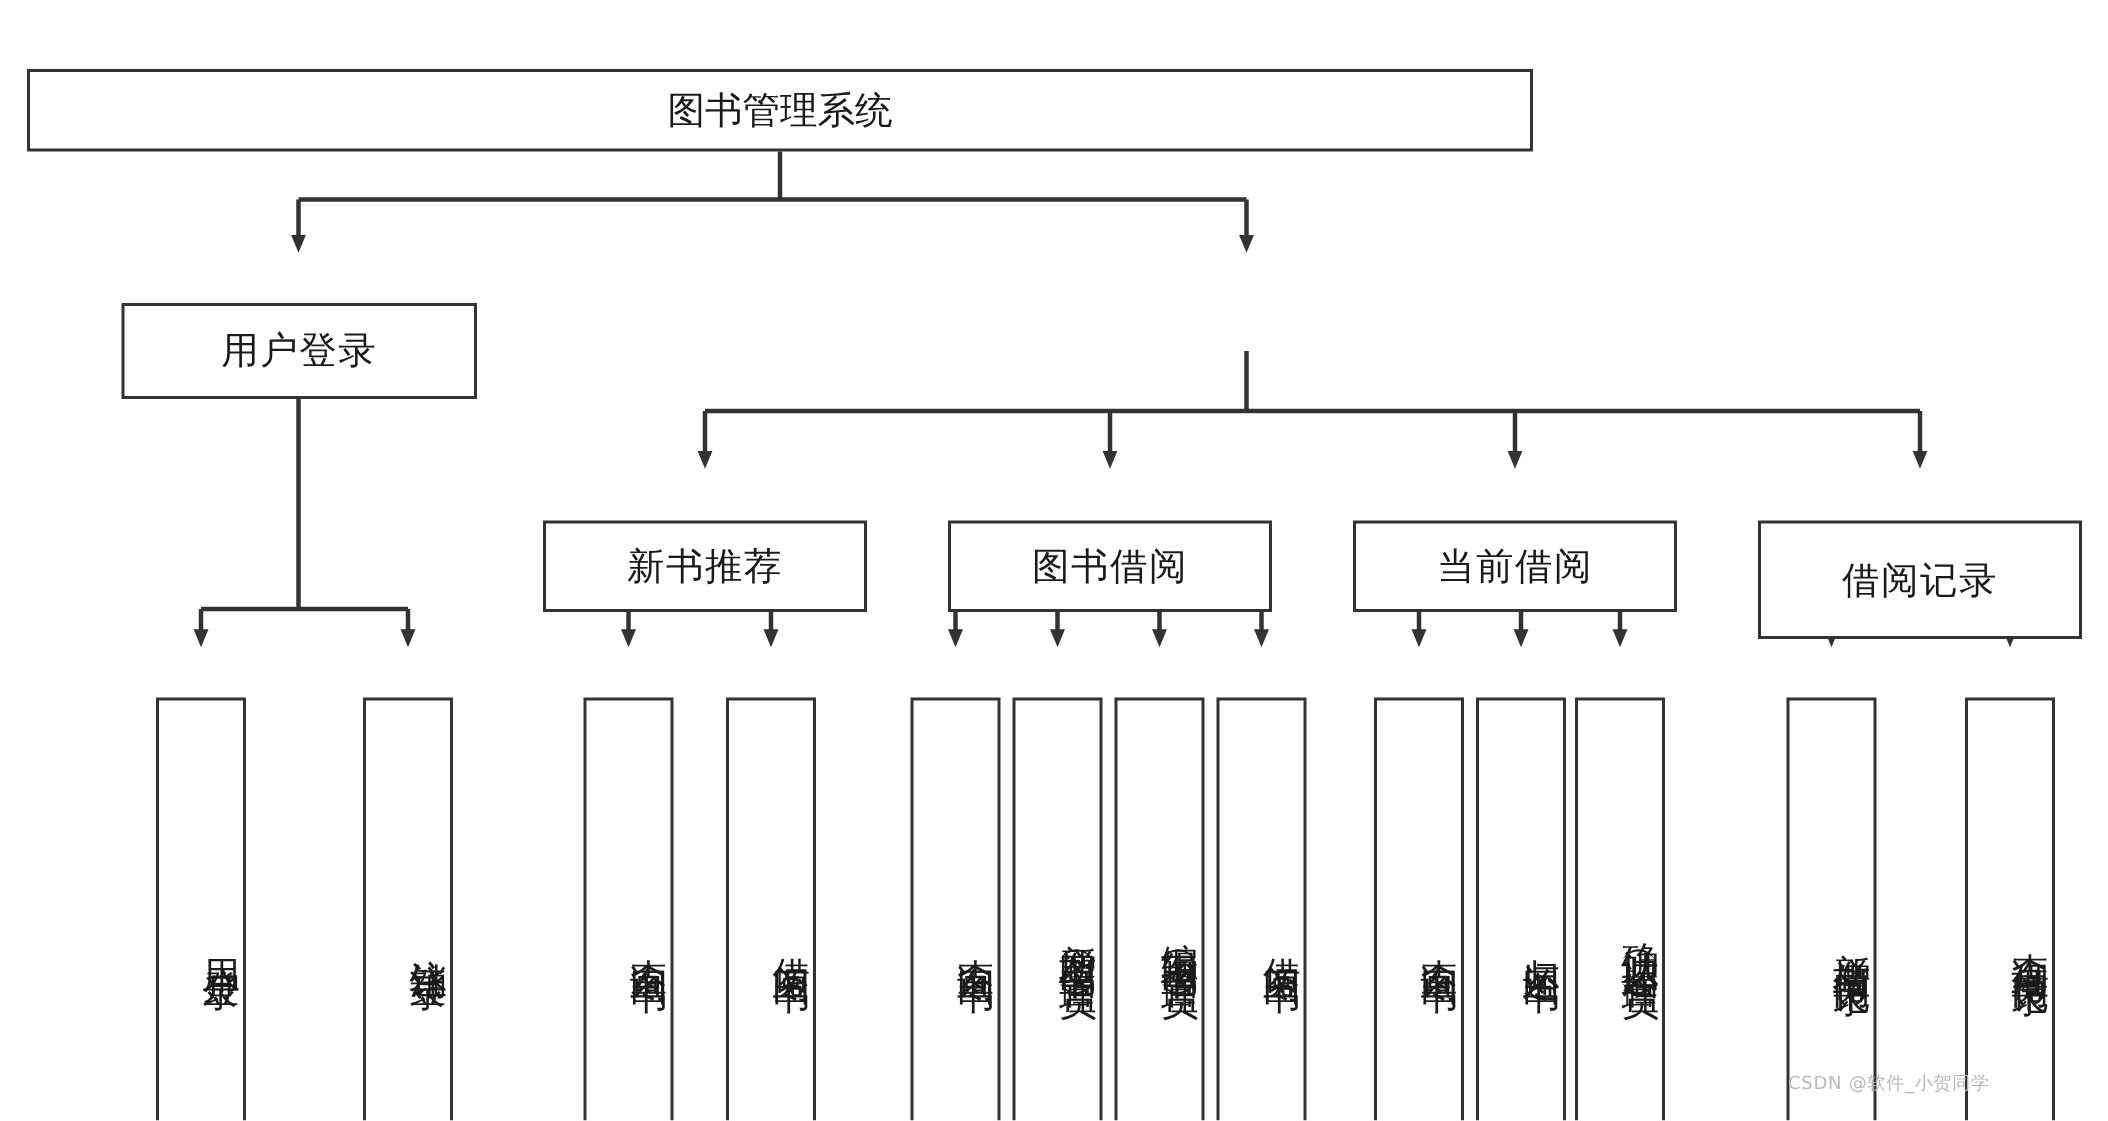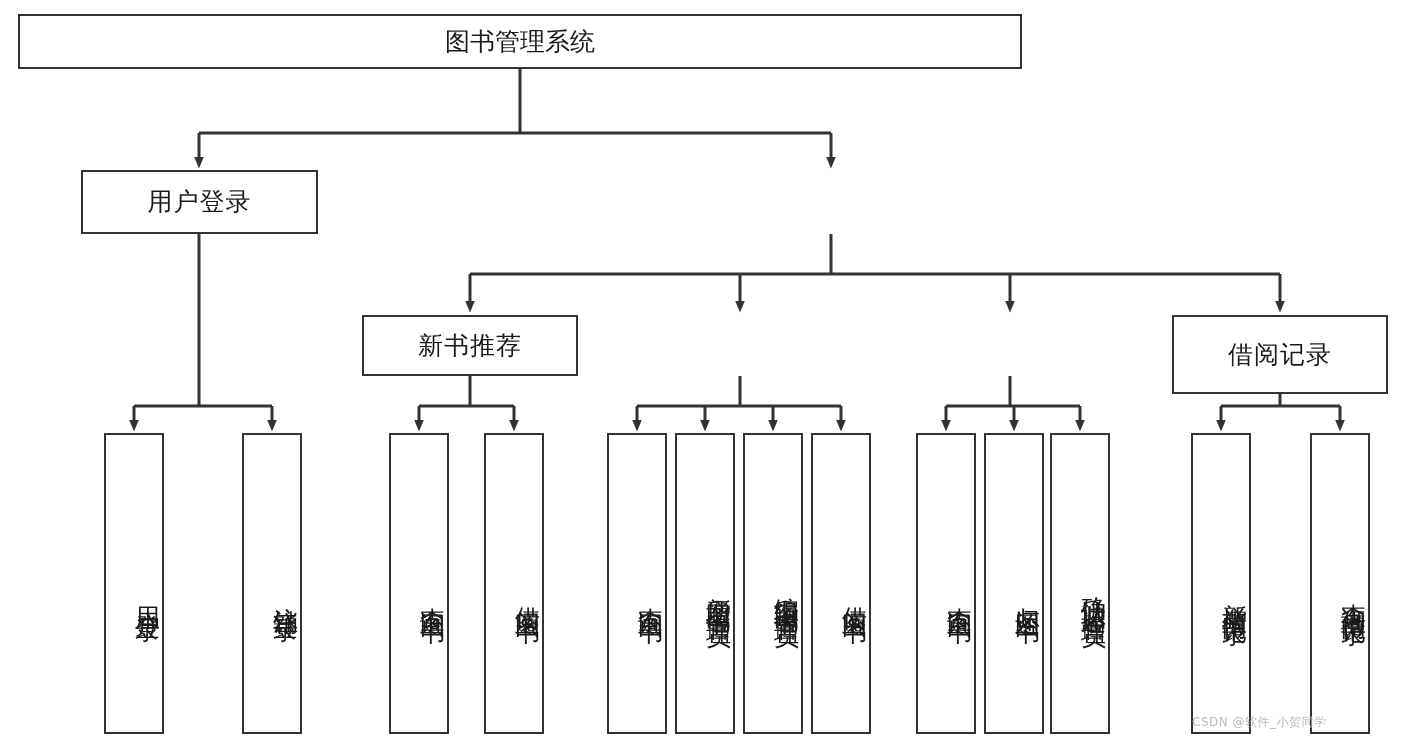--- a/index.html
+++ b/index.html
@@ -23,20 +23,21 @@
   .node{
     position:absolute;
     box-sizing:border-box;
     border:2.5px solid #333333;
     background:#ffffff;
     display:flex;
     align-items:center;
     justify-content:center;
     text-align:center;
     line-height:1.18;
+    margin-top:32px;
   }
   .node.h{
     font-size:25px;
     letter-spacing:1px;
   }
   .node.root{
     font-size:25px;
   }
   .node.v{
     font-size:25px;
@@ -119,20 +120,26 @@
     <span class="lbl">图书管理系统</span>
   </div>
 
   <div class="node h" style="left:81px;top:170px;width:237px;height:64px;">
     <span class="lbl">用户登录</span>
   </div>
 
   <div class="node h" style="left:362px;top:315px;width:216px;height:61px;align-items:center;">
     <span class="lbl">新书推荐</span>
   </div>
+  <div class="node h" style="left:632px;top:315px;width:216px;height:61px;">
+    <span class="lbl">图书借阅</span>
+  </div>
+  <div class="node h" style="left:902px;top:315px;width:216px;height:61px;">
+    <span class="lbl">当前借阅</span>
+  </div>
   <div class="node h" style="left:1172px;top:315px;width:216px;height:79px;">
     <span class="lbl">借阅记录</span>
   </div>
 
   <div class="node v" style="left:104px;top:433px;width:60px;height:301px;">
     <span class="lbl">用户登录</span>
   </div>
   <div class="node v" style="left:242px;top:433px;width:60px;height:301px;">
     <span class="lbl">注销登录</span>
   </div>

